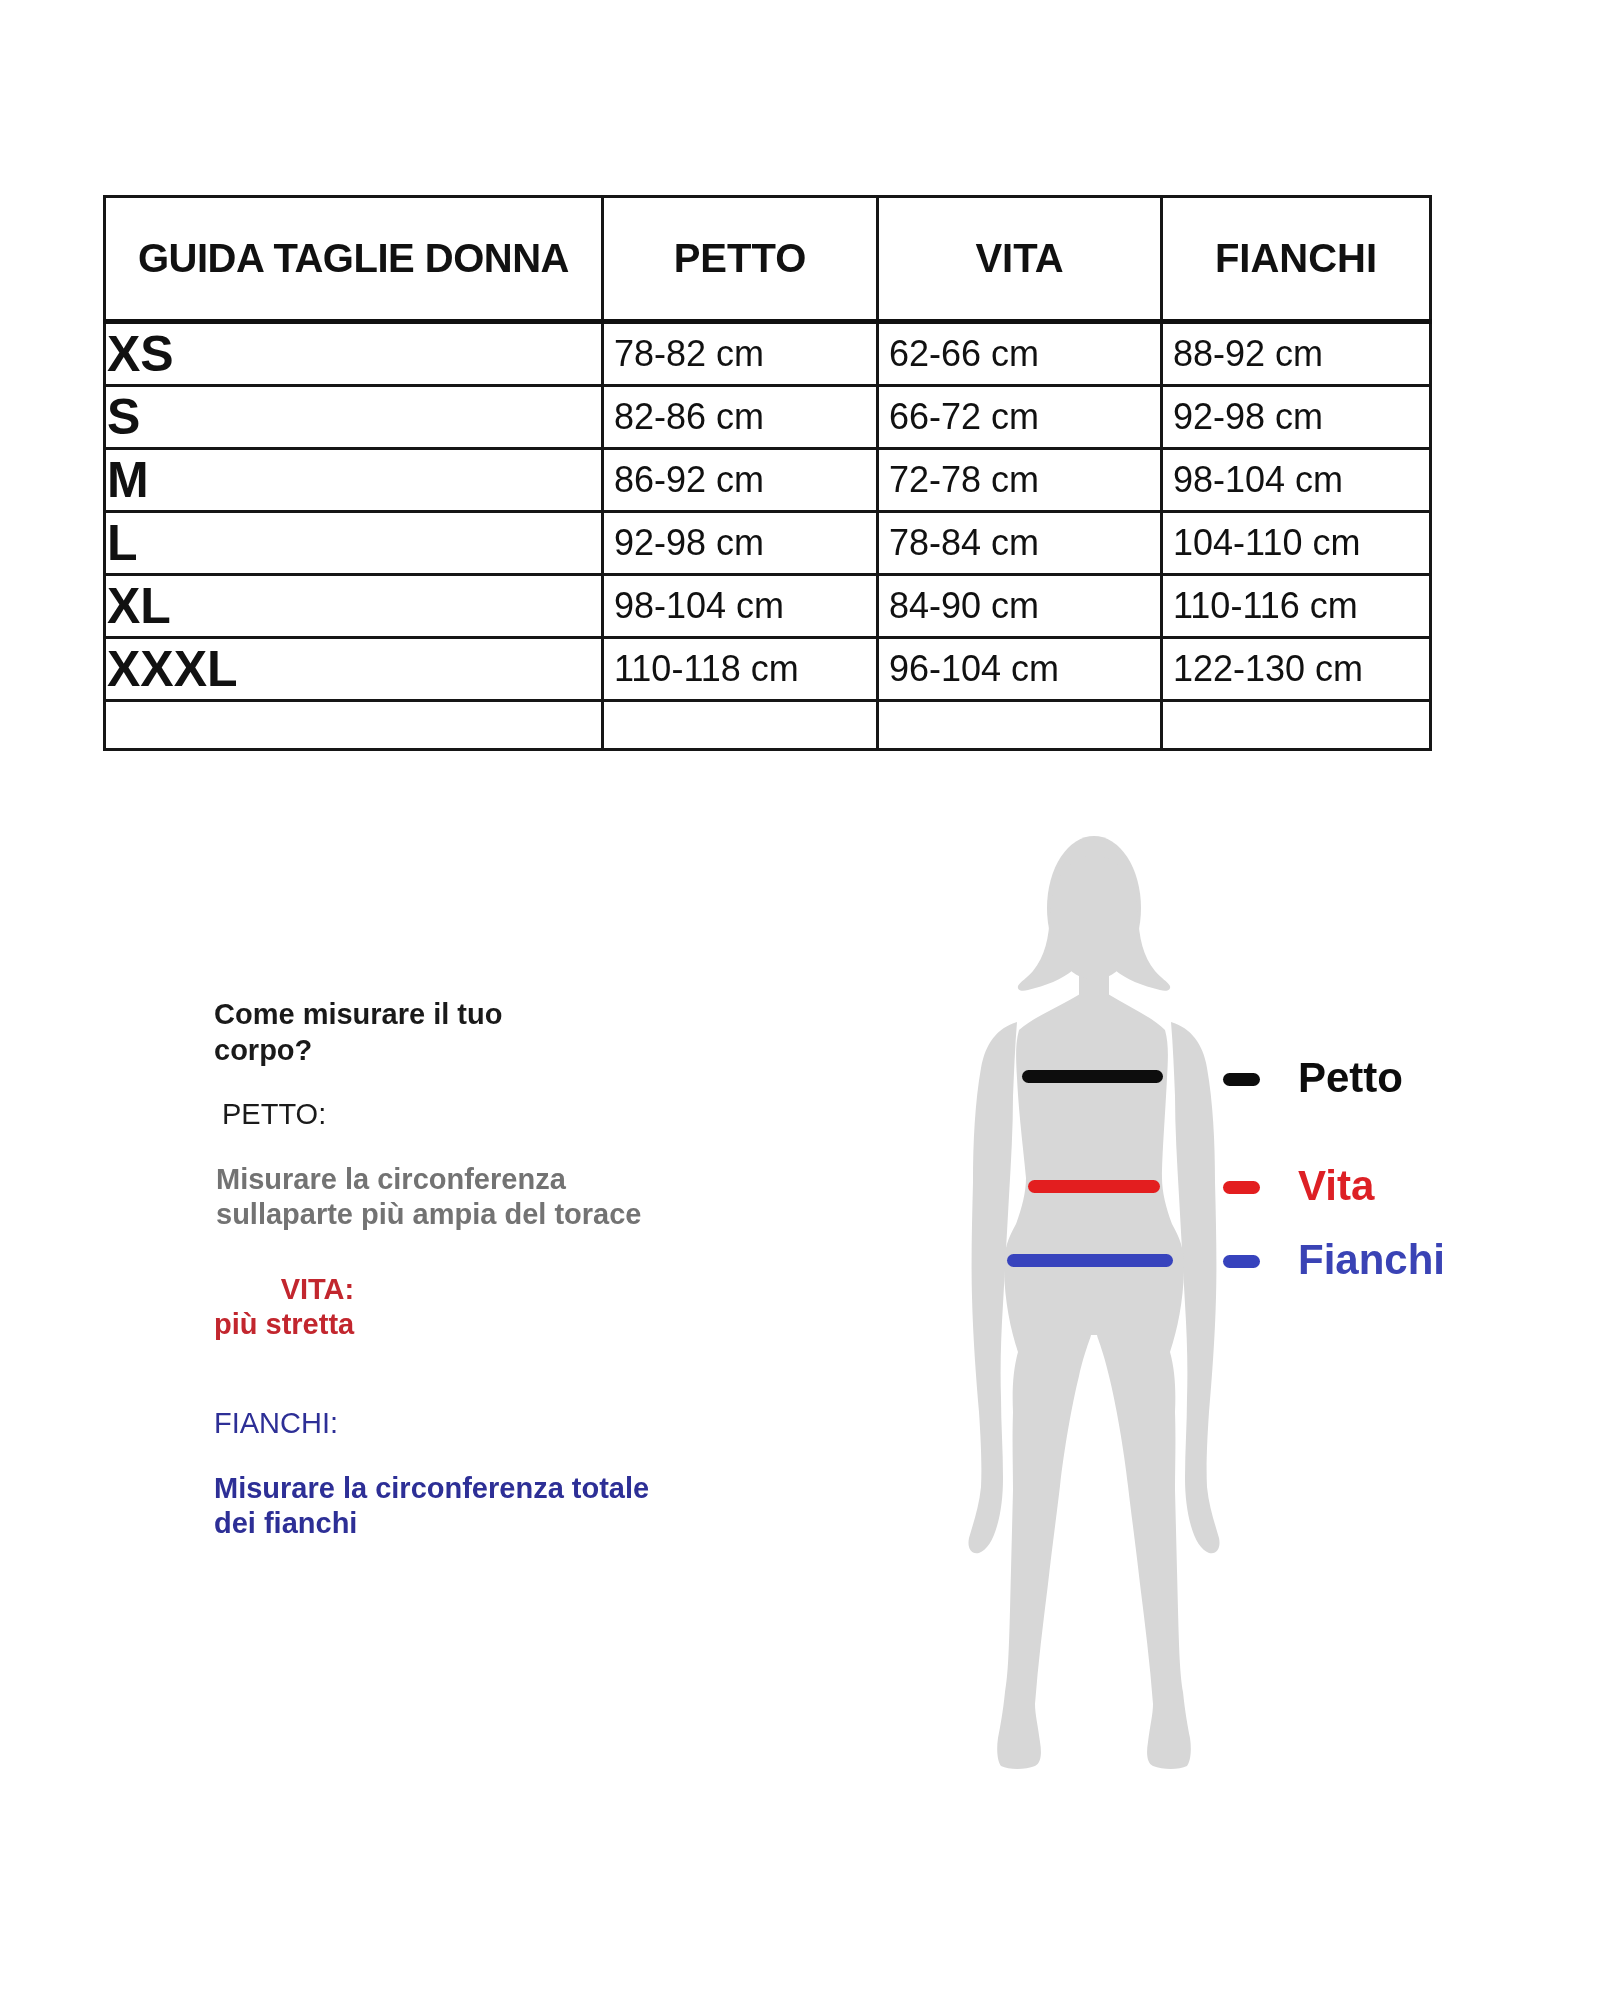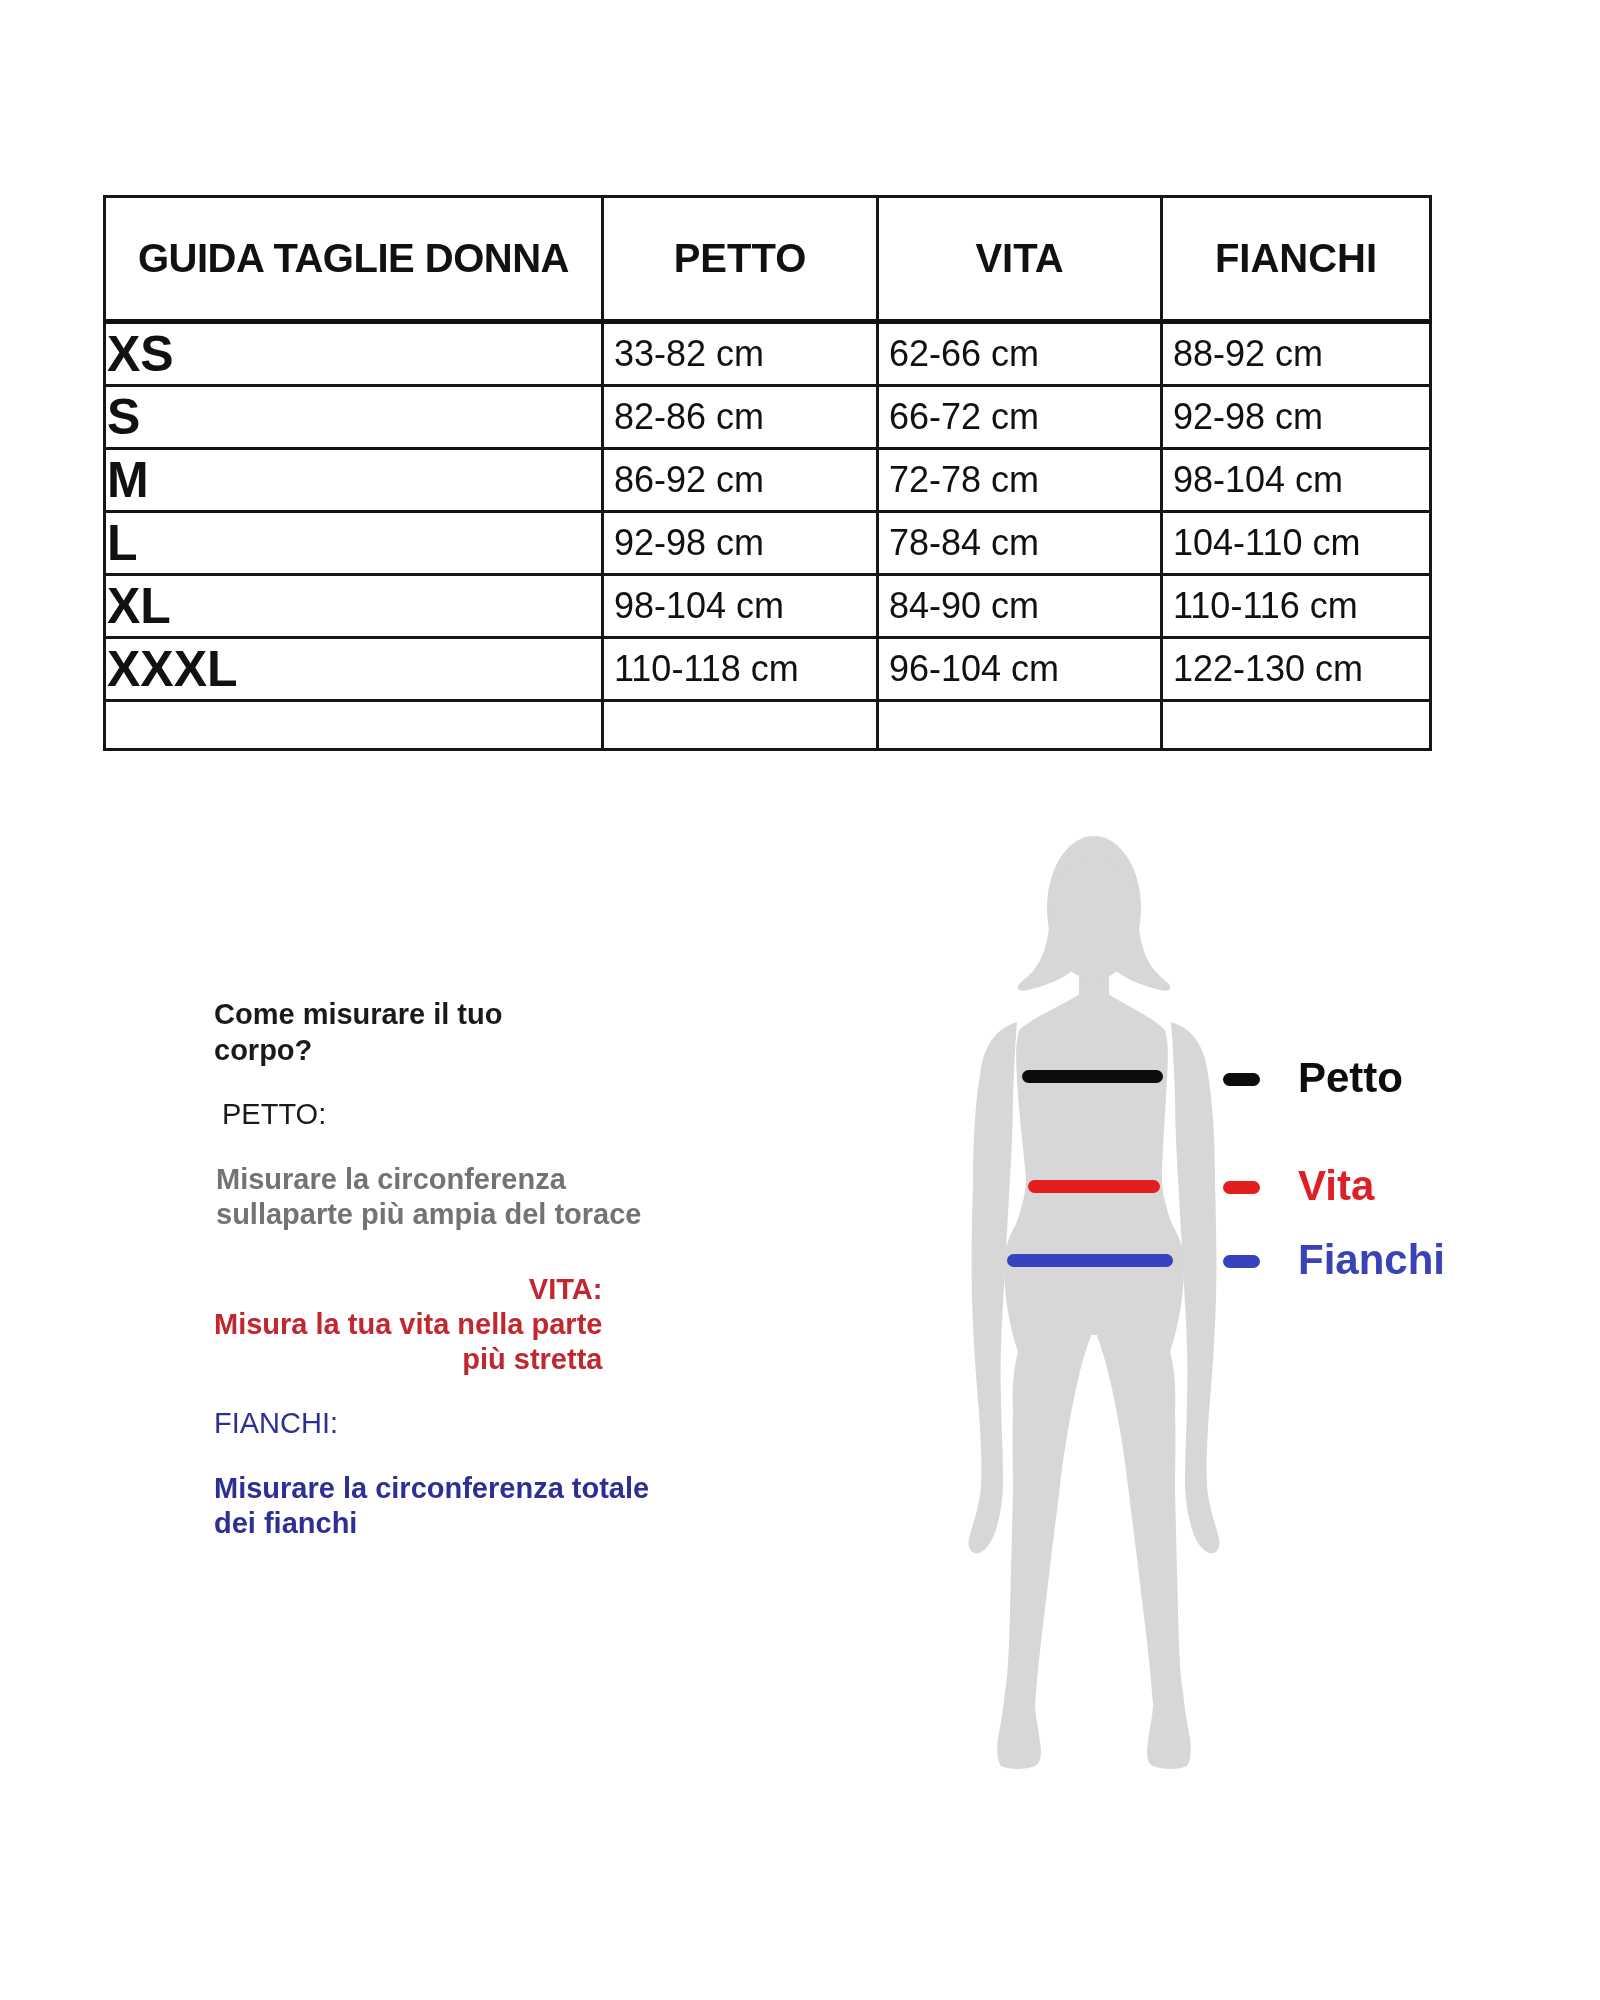--- a/index.html
+++ b/index.html
@@ -66,21 +66,21 @@
     </colgroup>
     <tbody>
       <tr class="head-row">
         <th class="title-cell">GUIDA TAGLIE DONNA</th>
         <th class="col-head">PETTO</th>
         <th class="col-head">VITA</th>
         <th class="col-head">FIANCHI</th>
       </tr>
       <tr class="data-row">
         <td class="size-cell">XS</td>
-        <td class="val-cell">33-82 cm</td>
+        <td class="val-cell">78-82 cm</td>
         <td class="val-cell">62-66 cm</td>
         <td class="val-cell">88-92 cm</td>
       </tr>
       <tr class="data-row">
         <td class="size-cell">S</td>
         <td class="val-cell">82-86 cm</td>
         <td class="val-cell">66-72 cm</td>
         <td class="val-cell">92-98 cm</td>
       </tr>
       <tr class="data-row">
@@ -123,21 +123,20 @@
 
   <div class="para p-petto-label">PETTO:</div>
 
   <div class="para p-petto-body">
     <div>Misurare la circonferenza</div>
     <div>sullaparte più ampia del torace</div>
   </div>
 
   <div class="para p-vita-block">
     <div>VITA:</div>
-    <div>Misura la tua vita nella parte</div>
     <div>più stretta</div>
   </div>
 
   <div class="para p-fianchi-label">FIANCHI:</div>
 
   <div class="para p-fianchi-body">
     <div>Misurare la circonferenza totale</div>
     <div>dei fianchi</div>
   </div>
 

